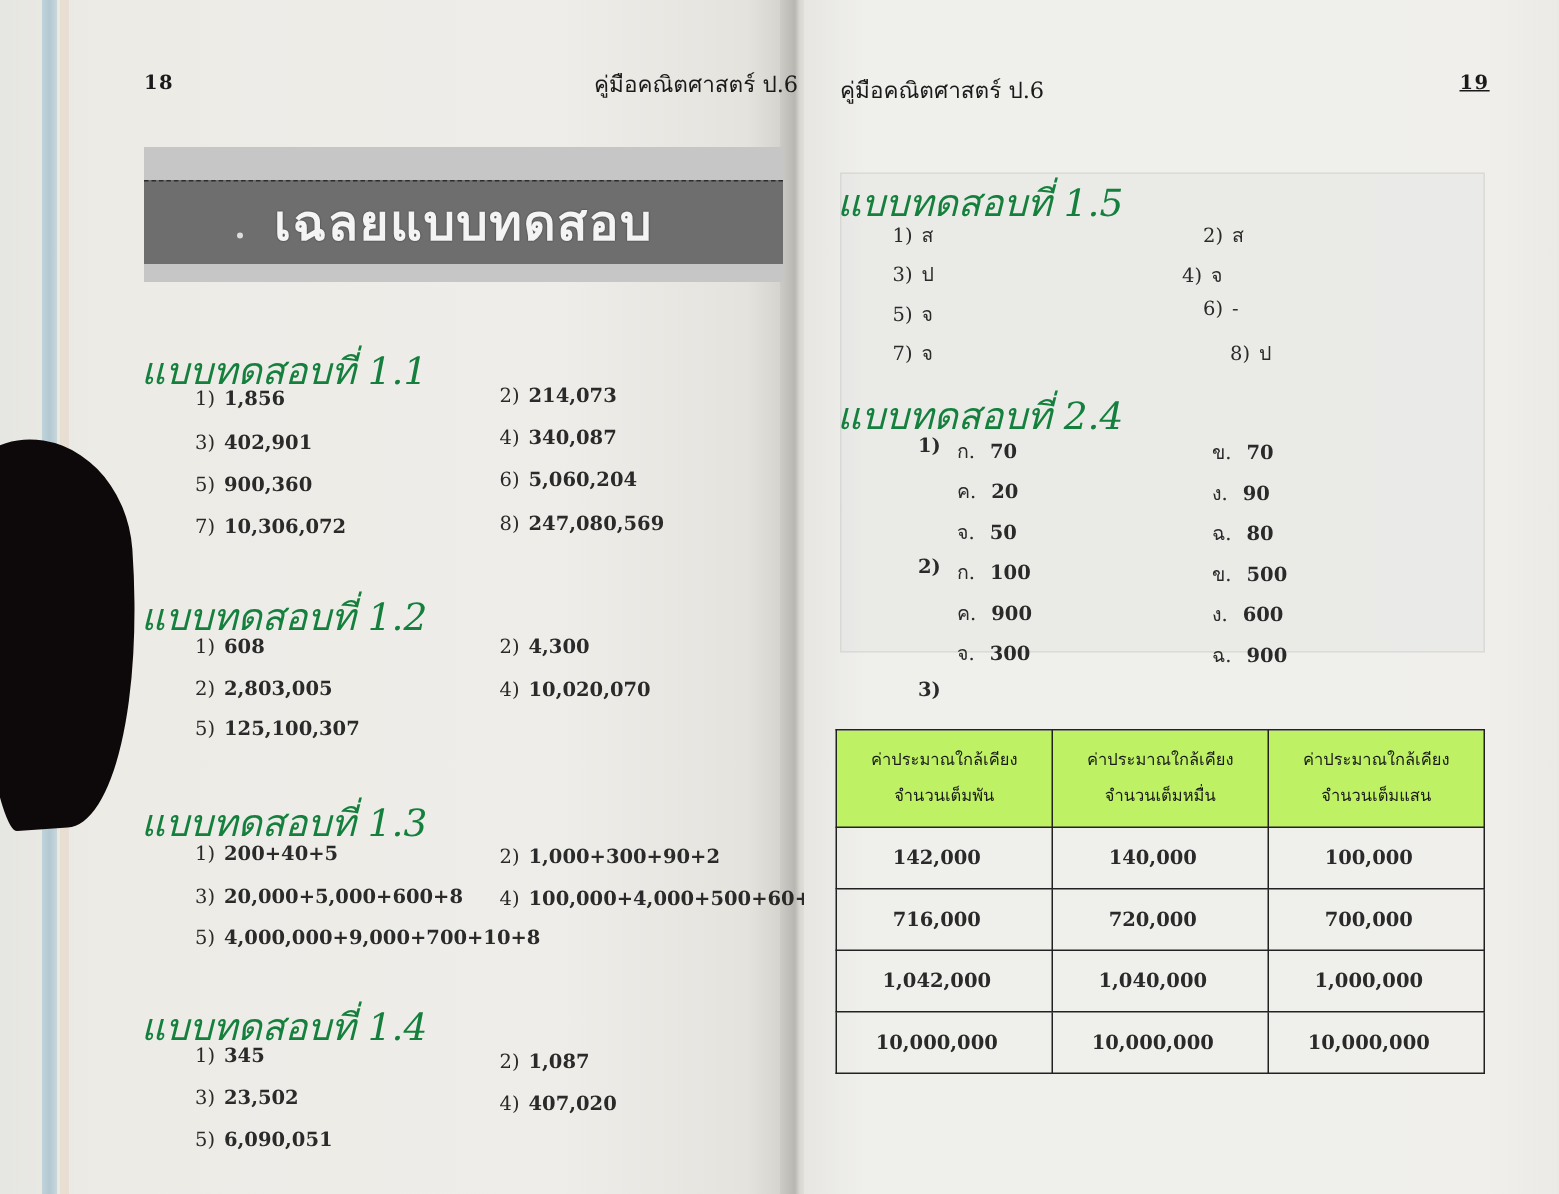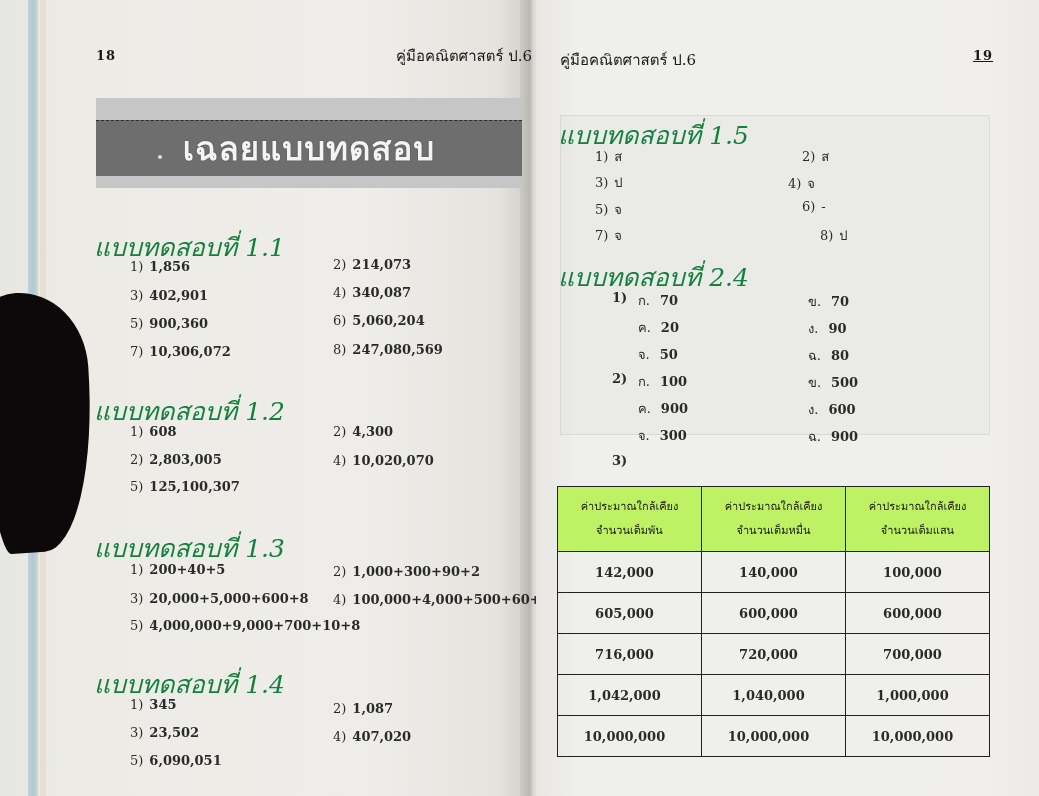--- a/index.html
+++ b/index.html
@@ -186,25 +186,20 @@
         <th><span>ค่าประมาณใกล้เคียง</span><br><span>จำนวนเต็มแสน</span></th>
       </tr>
     </thead>
     <tbody>
       <tr>
         <td>142,000</td>
         <td>140,000</td>
         <td>100,000</td>
       </tr>
       <tr>
-        <td>605,000</td>
-        <td>600,000</td>
-        <td>600,000</td>
-      </tr>
-      <tr>
         <td>716,000</td>
         <td>720,000</td>
         <td>700,000</td>
       </tr>
       <tr>
         <td>1,042,000</td>
         <td>1,040,000</td>
         <td>1,000,000</td>
       </tr>
       <tr>

